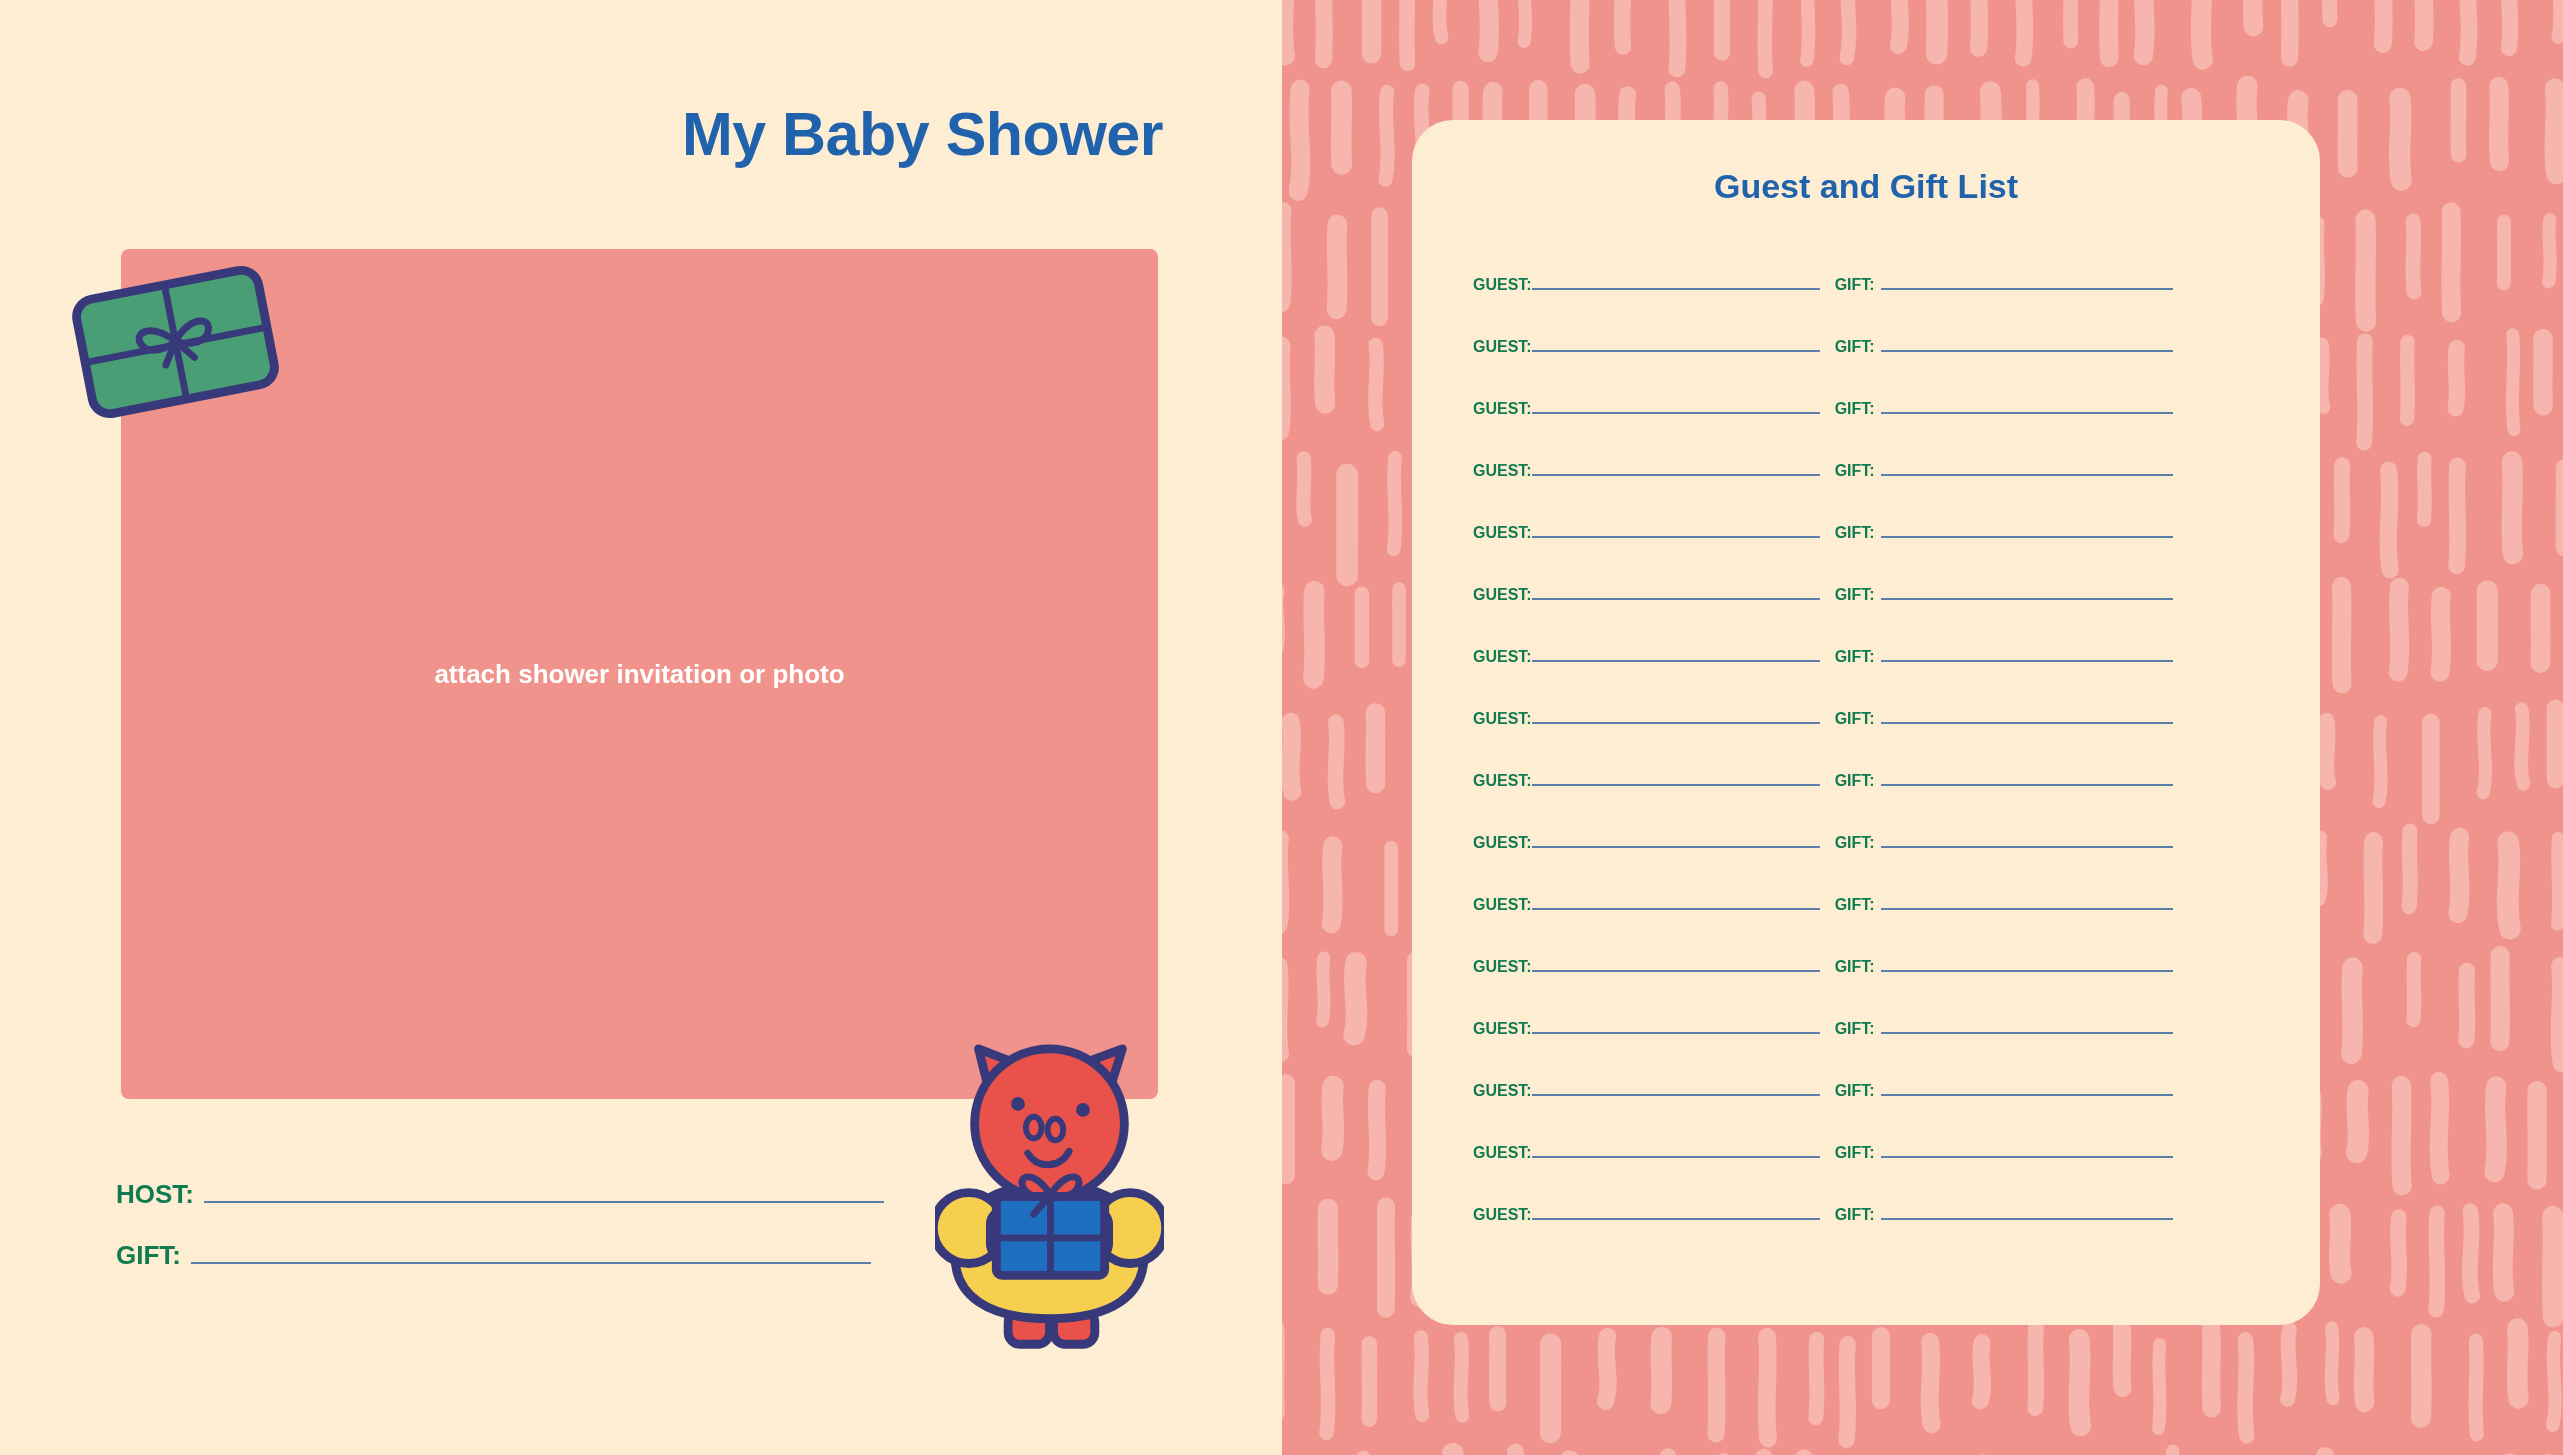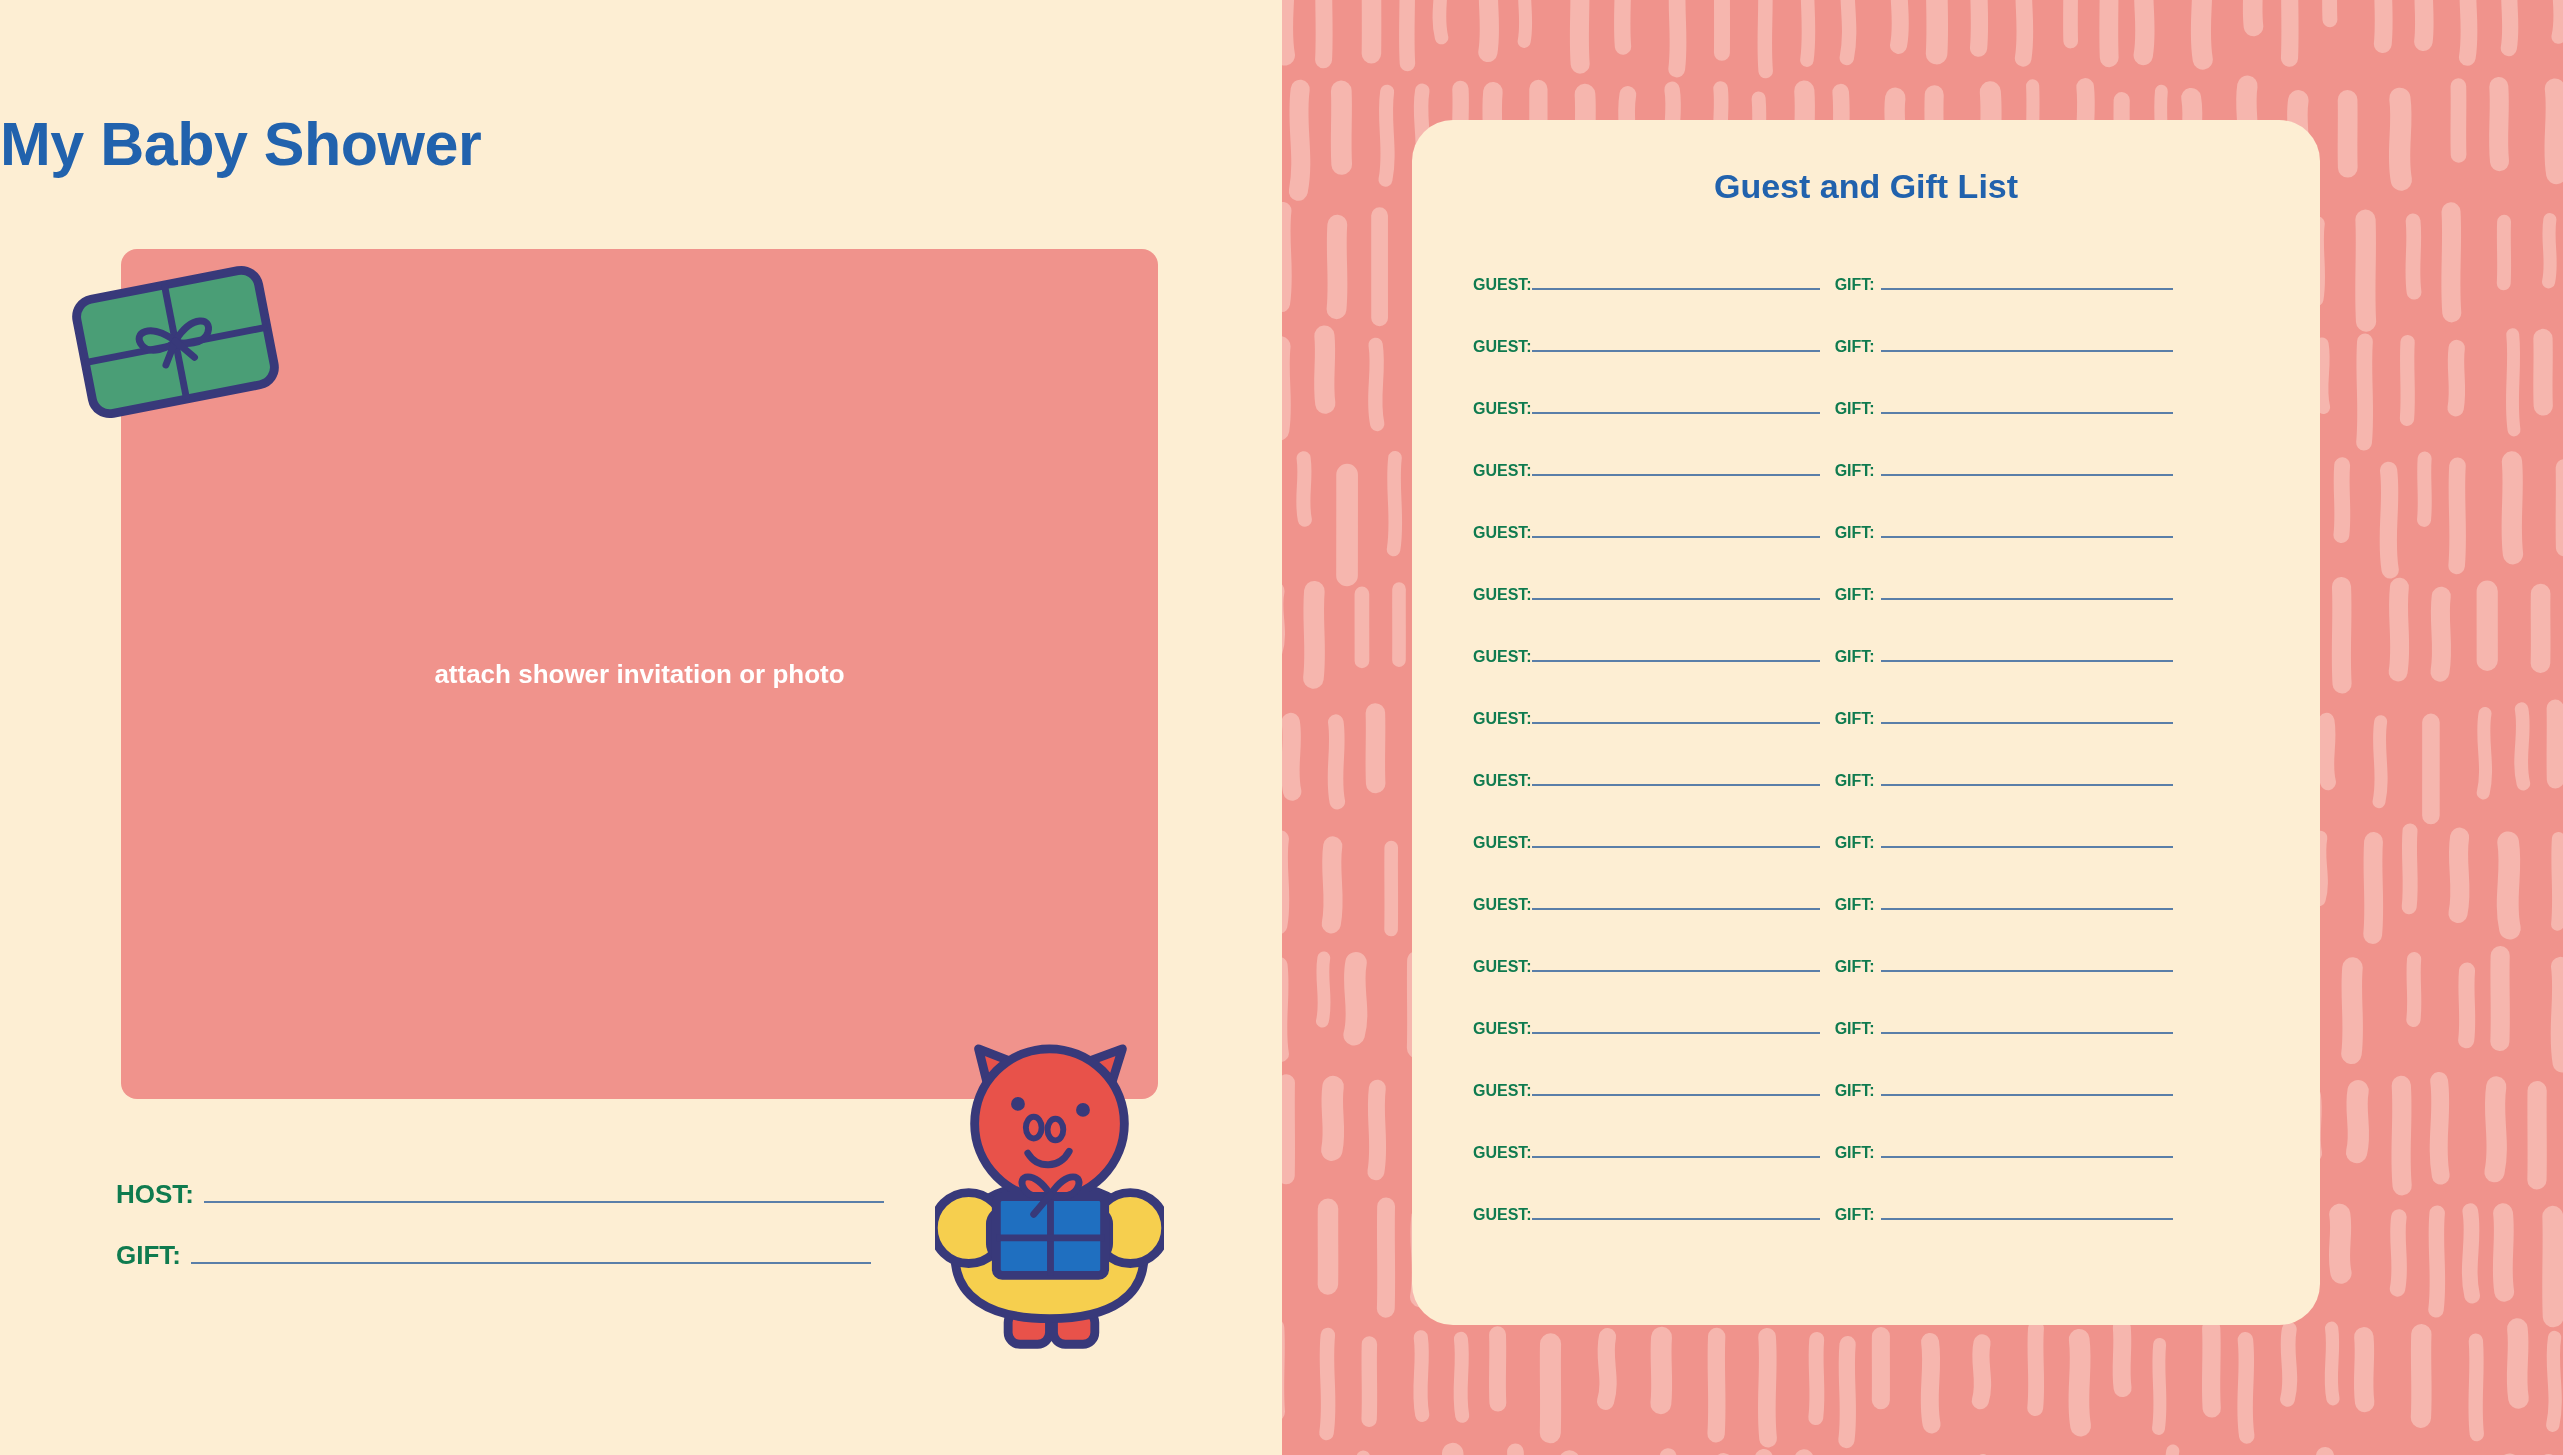--- a/index.html
+++ b/index.html
@@ -18,35 +18,35 @@
   
   #left-page {
     position: absolute;
     left: 0; top: 0;
     width: 1282px; height: 1455px;
     background: #fdeed3;
   }
 
   #page-title {
     position: absolute;
-    left: 0; top: 109px;
+    left: 0; top: 99px;
     width: 1163px;
-    text-align: left;
+    text-align: right;
     font-size: 61px;
     font-weight: bold;
     color: #2162ad;
     letter-spacing: -0.5px;
   }
 
   #photo-block {
     position: absolute;
     left: 121px; top: 249px;
     width: 1037px; height: 850px;
     background: #f0938c;
-    border-radius: 16px;
+    border-radius: 8px;
   }
   #photo-hint {
     position: absolute;
     left: 0; top: 50%;
     width: 100%;
     transform: translateY(-50%);
     text-align: center;
     color: #ffffff;
     font-size: 26px;
     font-weight: bold;

